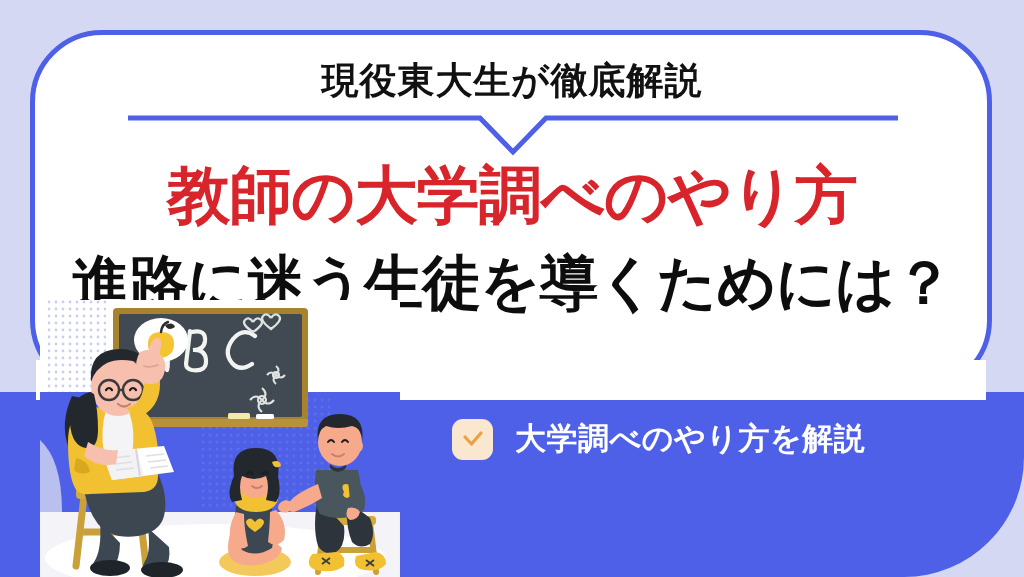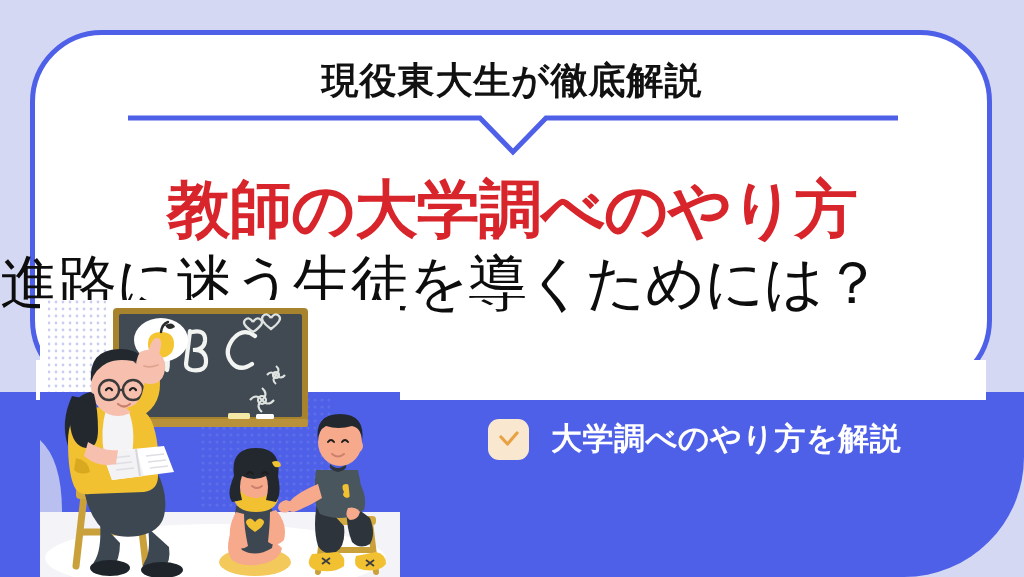--- a/index.html
+++ b/index.html
@@ -81,60 +81,59 @@
     width: 770px;
     height: 44px;
     z-index: 6;
   }
   .divider svg { display: block; }
 
   
   .title-red {
     position: absolute;
     left: 0;
-    top: 176px;
+    top: 162px;
     width: 1024px;
     text-align: center;
     font-size: 63px;
     font-weight: 900;
     color: #d8242b;
     letter-spacing: -1px;
     z-index: 6;
     white-space: nowrap;
     line-height: 1.05;
   }
 
   
   .title-black {
     position: absolute;
     left: 0;
     top: 253px;
     width: 1024px;
-    text-align: left;
+    text-align: center;
     font-size: 59px;
-    font-weight: 400;
+    font-weight: 700;
     color: #0d0d0d;
     letter-spacing: -1px;
     z-index: 6;
     white-space: nowrap;
     line-height: 1.05;
   }
 
   
   .bullets {
     position: absolute;
     left: 452px;
     top: 418px;
     z-index: 8;
   }
   .bullet-row {
     display: flex;
     align-items: center;
     margin-bottom: 14px;
-    margin-left: 36px;
   }
   .check-box {
     width: 41px;
     height: 41px;
     border-radius: 11px;
     background: #f9e7cf;
     flex: 0 0 auto;
     display: flex;
     align-items: center;
     justify-content: center;

